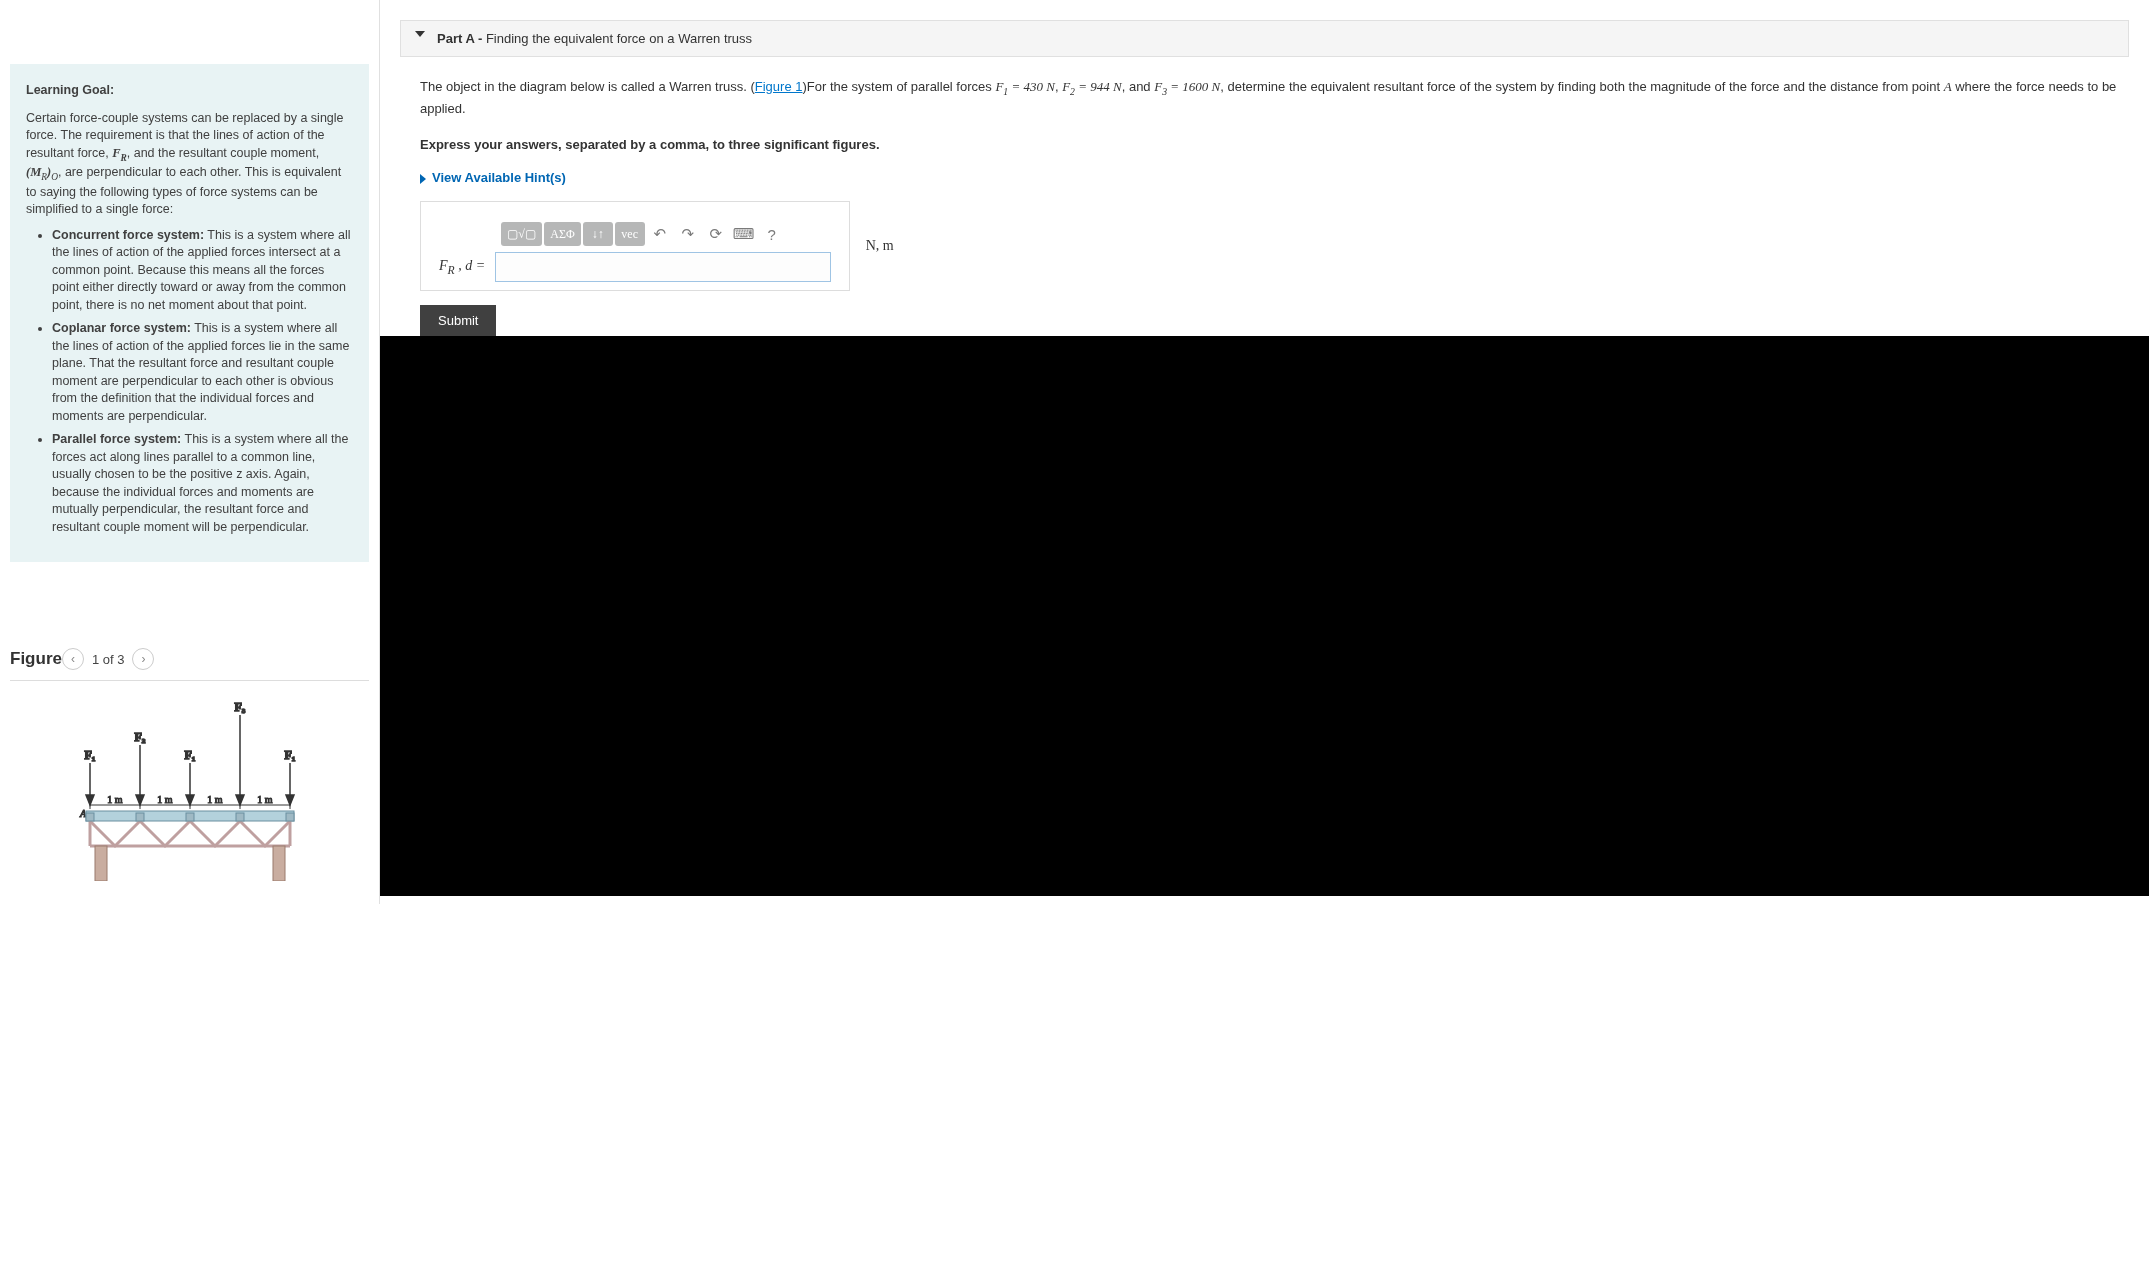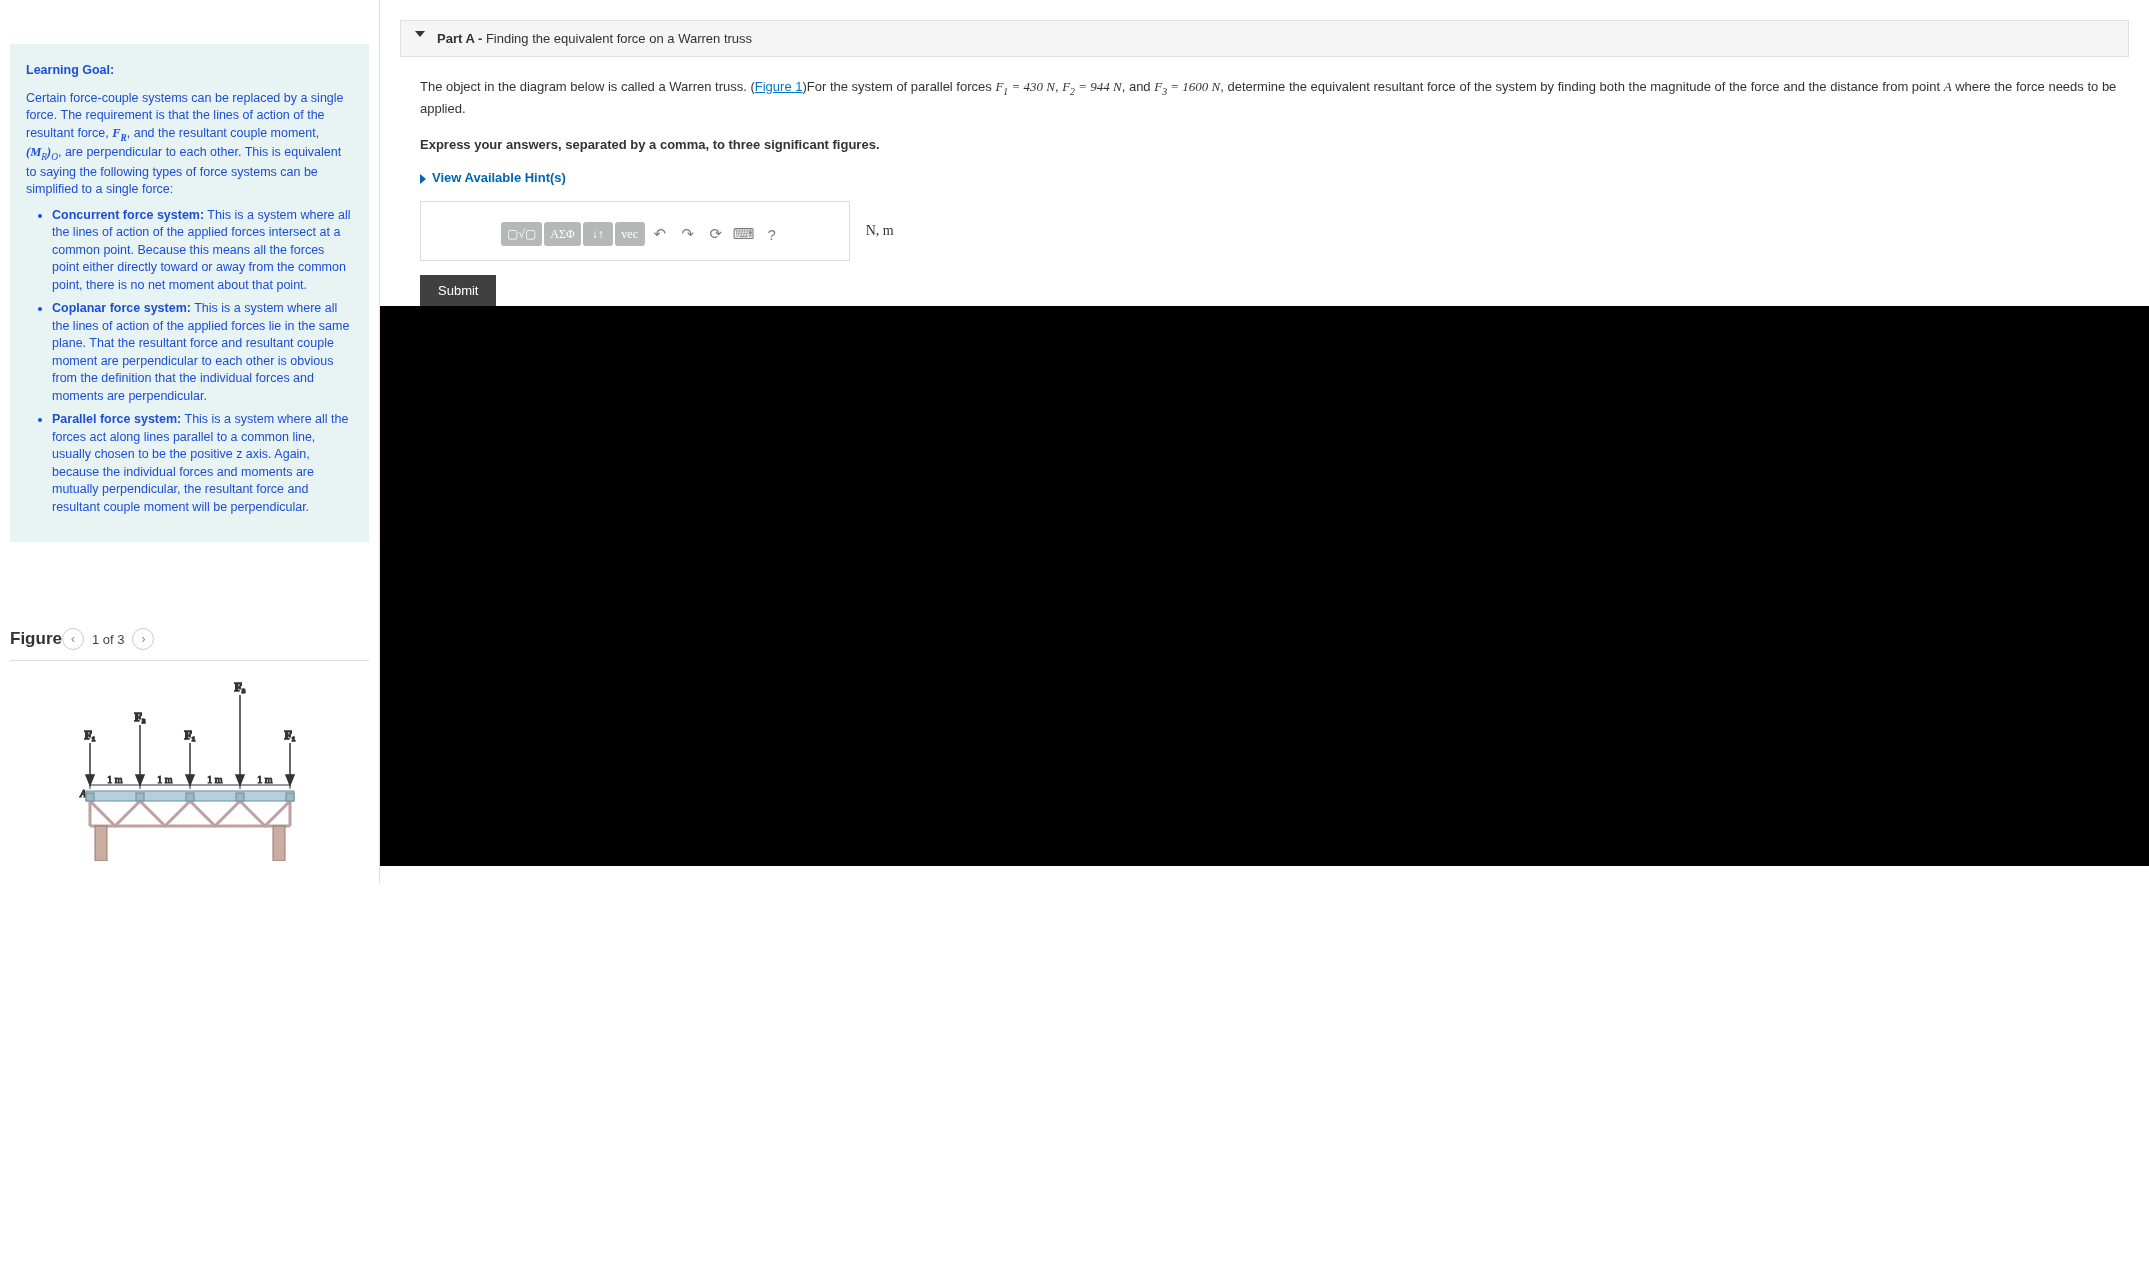--- a/index.html
+++ b/index.html
@@ -21,24 +21,24 @@
     padding: 0 10px 20px 10px;
     border-right: 1px solid #e0e0e0;
   }
   .right-col {
     flex: 1;
     padding: 20px 0 0 0;
   }
   .learning-goal {
     background: #e8f3f4;
     padding: 18px 16px;
-    margin-top: 44px;
+    margin-top: 64px;
     font-size: 12.5px;
     line-height: 1.4;
-    color: #1d4ed8;
+    color: #404040;
   }
   .learning-goal b { font-weight: bold; }
   .learning-goal ul { padding-left: 26px; margin: 8px 0; }
   .learning-goal li { margin-bottom: 6px; }
   .fig-header {
     display: flex;
     align-items: center;
     justify-content: flex-start;
     border-bottom: 1px solid #ddd;
     padding: 6px 0 10px 0;
@@ -277,20 +277,24 @@
           <div class="tb-btn">▢√▢</div>
           <div class="tb-btn">ΑΣΦ</div>
           <div class="tb-btn">↓↑</div>
           <div class="tb-btn">vec</div>
           <div class="tb-ghost">↶</div>
           <div class="tb-ghost">↷</div>
           <div class="tb-ghost">⟳</div>
           <div class="tb-ghost">⌨</div>
           <div class="tb-ghost">?</div>
         </div>
+        <div class="input-row">
+          <span class="input-label"><i>F<sub>R</sub></i> , <i>d</i> =</span>
+          <input class="ans-input" type="text" style="">
+        </div>
       </div>
       <span class="units">N, m</span>
     </div>
 
     <button class="submit-btn">Submit</button>
 
     <div class="black-block"></div>
   </div>
 </div>
 

